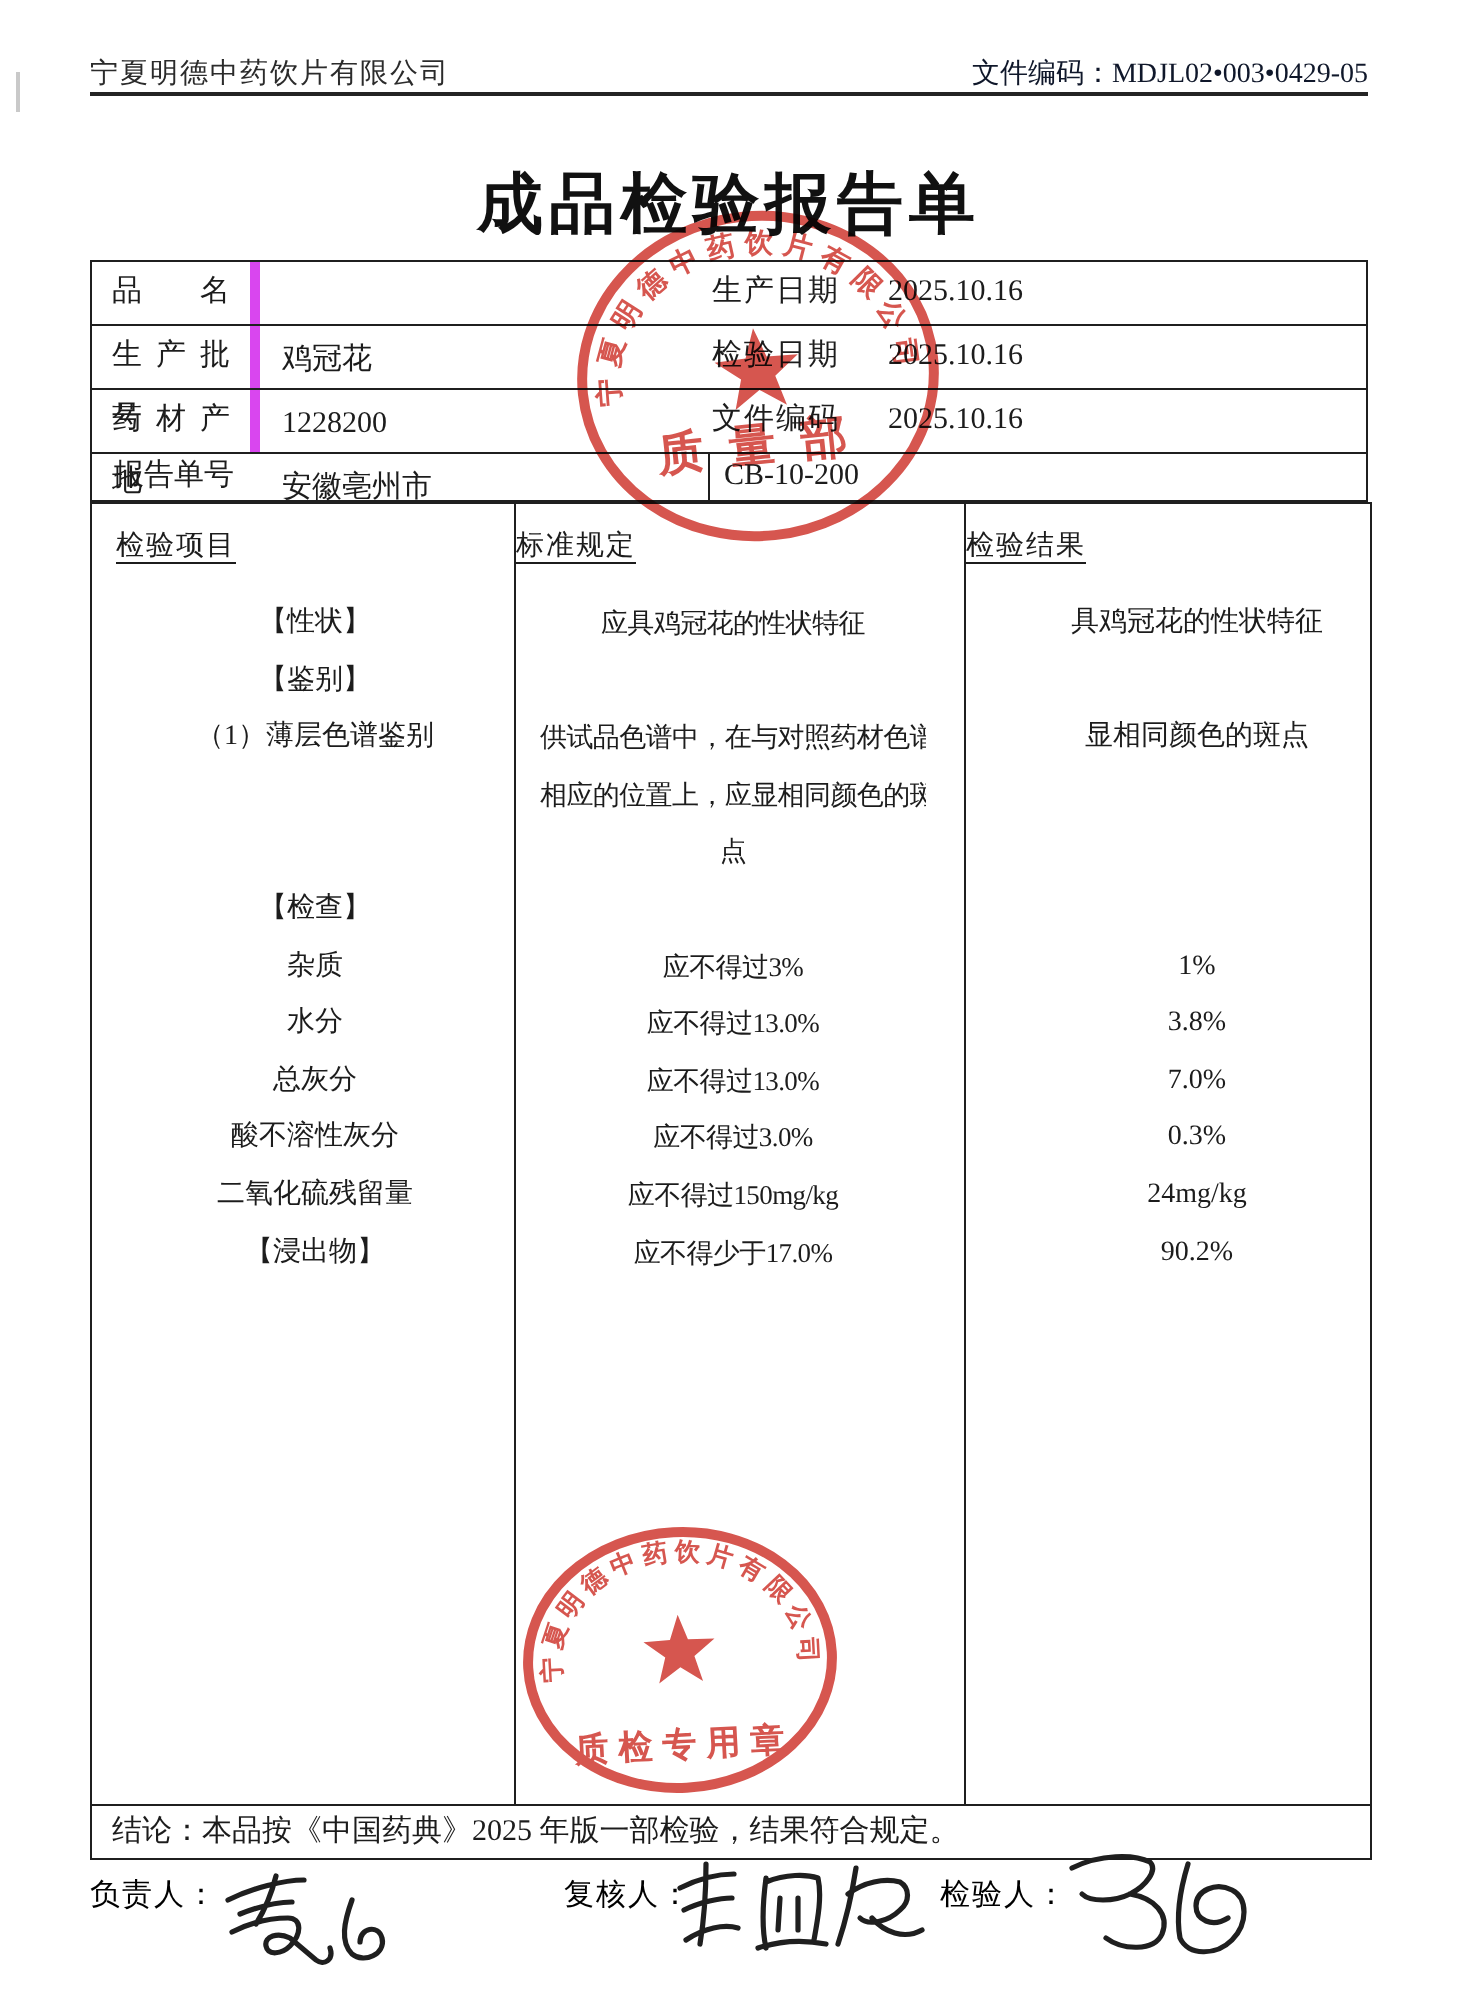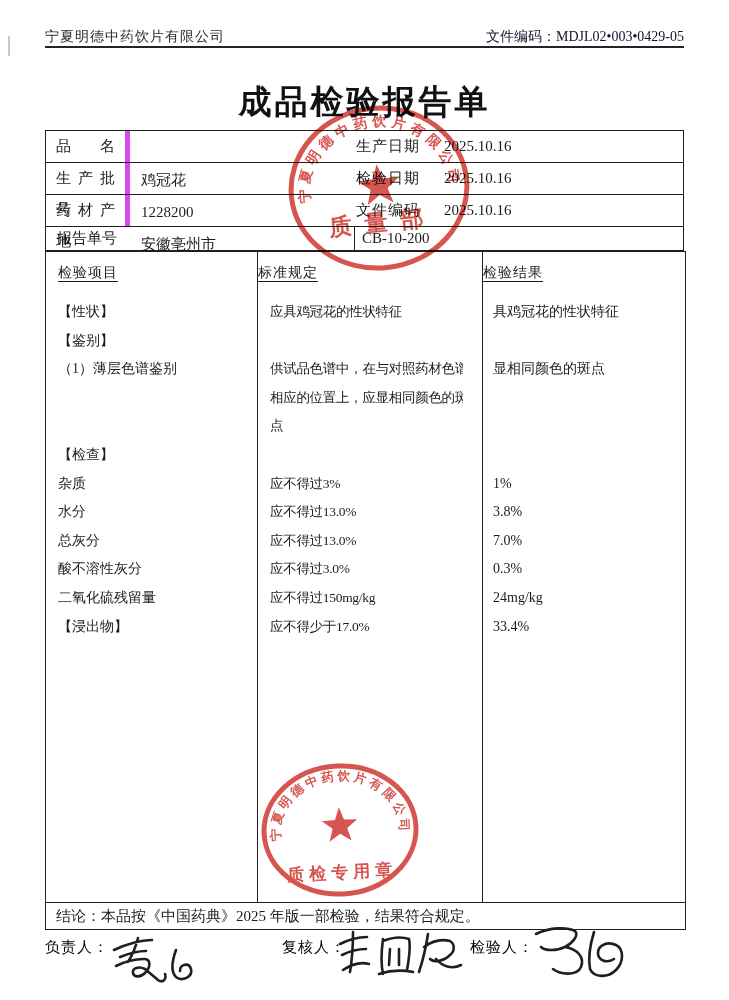--- a/index.html
+++ b/index.html
@@ -30,21 +30,21 @@
   #main-table{left:45px;top:251px;width:639px;height:677px;border:1.5px solid #1f1f1f;box-sizing:content-box;}
   .ins-col{position:absolute;top:0;height:650px;box-sizing:border-box;}
   #ins-col-0{left:0;width:211px;}
   #ins-col-1{left:211px;width:206px;border-left:1px solid #1f1f1f;}
   #ins-col-2{left:412px;width:222px;border-left:1px solid #1f1f1f;margin-left:24px;}
   .ins-header{height:46px;padding-top:12px;box-sizing:border-box;font-size:14px;}
   #ins-col-0 .ins-header{padding-left:12px;text-align:left;}
   #ins-col-1 .ins-header,#ins-col-2 .ins-header{text-align:left;}
   .ins-header span{text-decoration:underline;text-underline-offset:4px;letter-spacing:1px;}
   .ins-line{height:28.6px;line-height:28.6px;font-size:14px;padding-left:12px;
-            white-space:nowrap;overflow:hidden;}
+            white-space:nowrap;overflow:hidden;text-align:center;}
   #ins-col-1 .ins-line{font-size:13.5px;letter-spacing:-0.3px;}
   #ins-col-2 .ins-line{padding-left:10px;}
   #conclusion-row{position:absolute;left:0;right:0;top:650px;height:26px;border-top:1px solid #1f1f1f;
                   line-height:26px;font-size:15px;padding-left:10px;white-space:nowrap;}
   
   .sig-label{font-size:15px;letter-spacing:1px;color:#000000;}
   #lbl-resp{left:45px;top:938px;}
   #lbl-rev{left:282px;top:938px;}
   #lbl-insp{left:470px;top:938px;}
   .sig{stroke:#1f1f1f;stroke-width:2.6;fill:none;stroke-linecap:round;stroke-linejoin:round;}
@@ -133,21 +133,21 @@
       <div class="ins-line"></div>
       <div class="ins-line">显相同颜色的斑点</div>
       <div class="ins-line"></div>
       <div class="ins-line"></div>
       <div class="ins-line"></div>
       <div class="ins-line">1%</div>
       <div class="ins-line">3.8%</div>
       <div class="ins-line">7.0%</div>
       <div class="ins-line">0.3%</div>
       <div class="ins-line">24mg/kg</div>
-      <div class="ins-line">33.4%</div>
+      <div class="ins-line">90.2%</div>
     </div>
   <div id="conclusion-row">结论：本品按《中国药典》2025 年版一部检验，结果符合规定。</div>
 </div>
 
 <div class="abs sig-label" id="lbl-resp">负责人：</div>
 <div class="abs sig-label" id="lbl-rev">复核人：</div>
 <div class="abs sig-label" id="lbl-insp">检验人：</div>
 
 <svg class="abs" style="left:100px;top:930px;" width="110" height="62" viewBox="0 0 110 62">
   <path class="sig" d="M38,8 C36,16 33,24 28,32 M14,20 C26,14 42,10 52,10 M20,27 C30,23 40,21 46,21 M16,36 C26,31 36,29 44,29 C51,29 51,37 45,43 C41,47 34,48 33,43 C32,38 39,36 45,39 L58,50 C62,53 67,50 65,44"></path>

